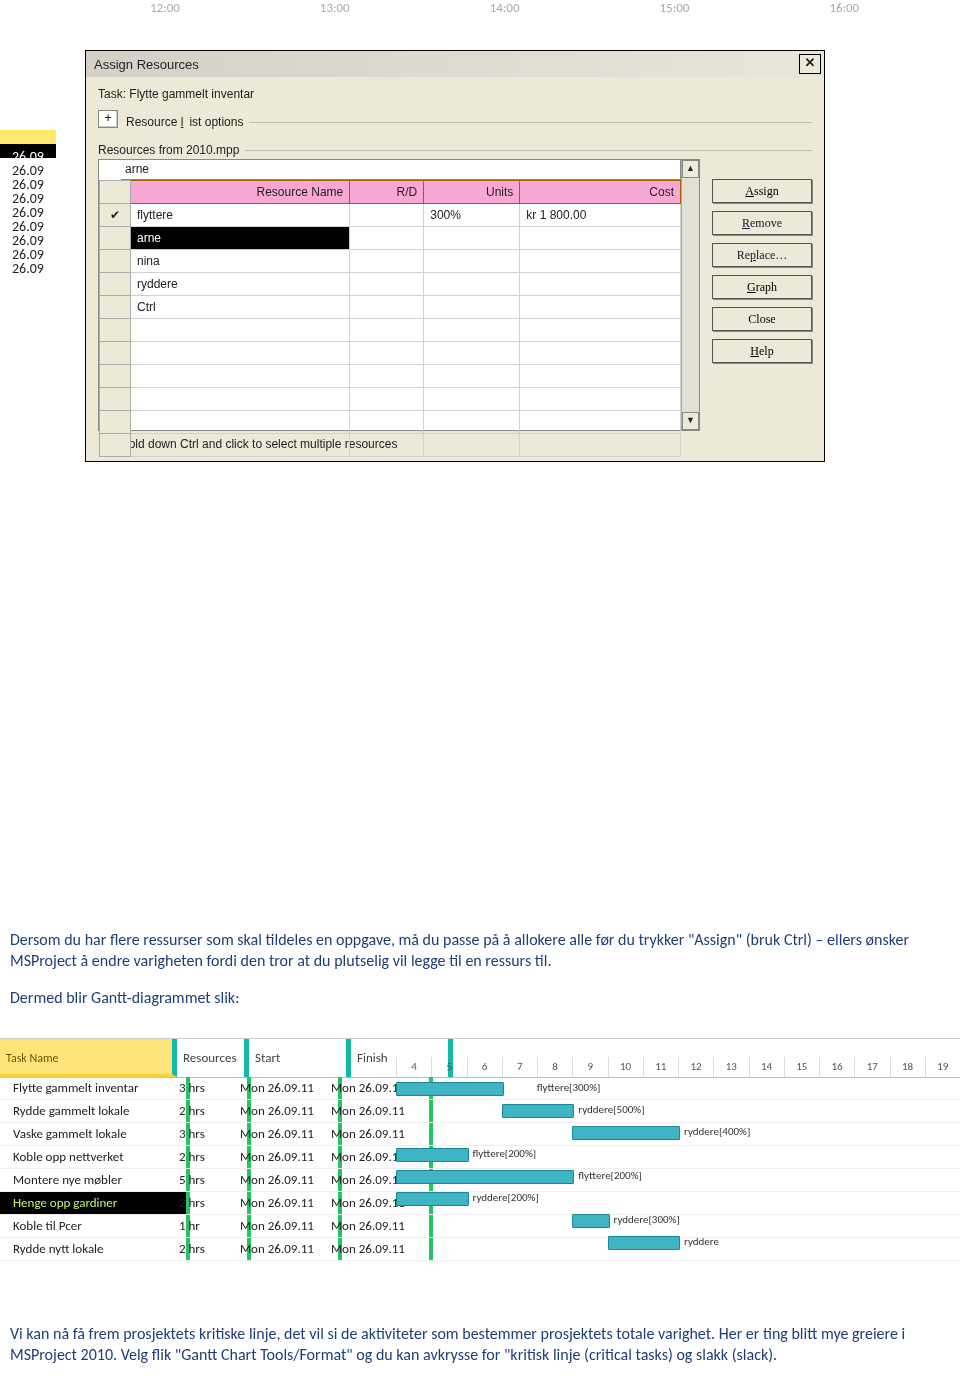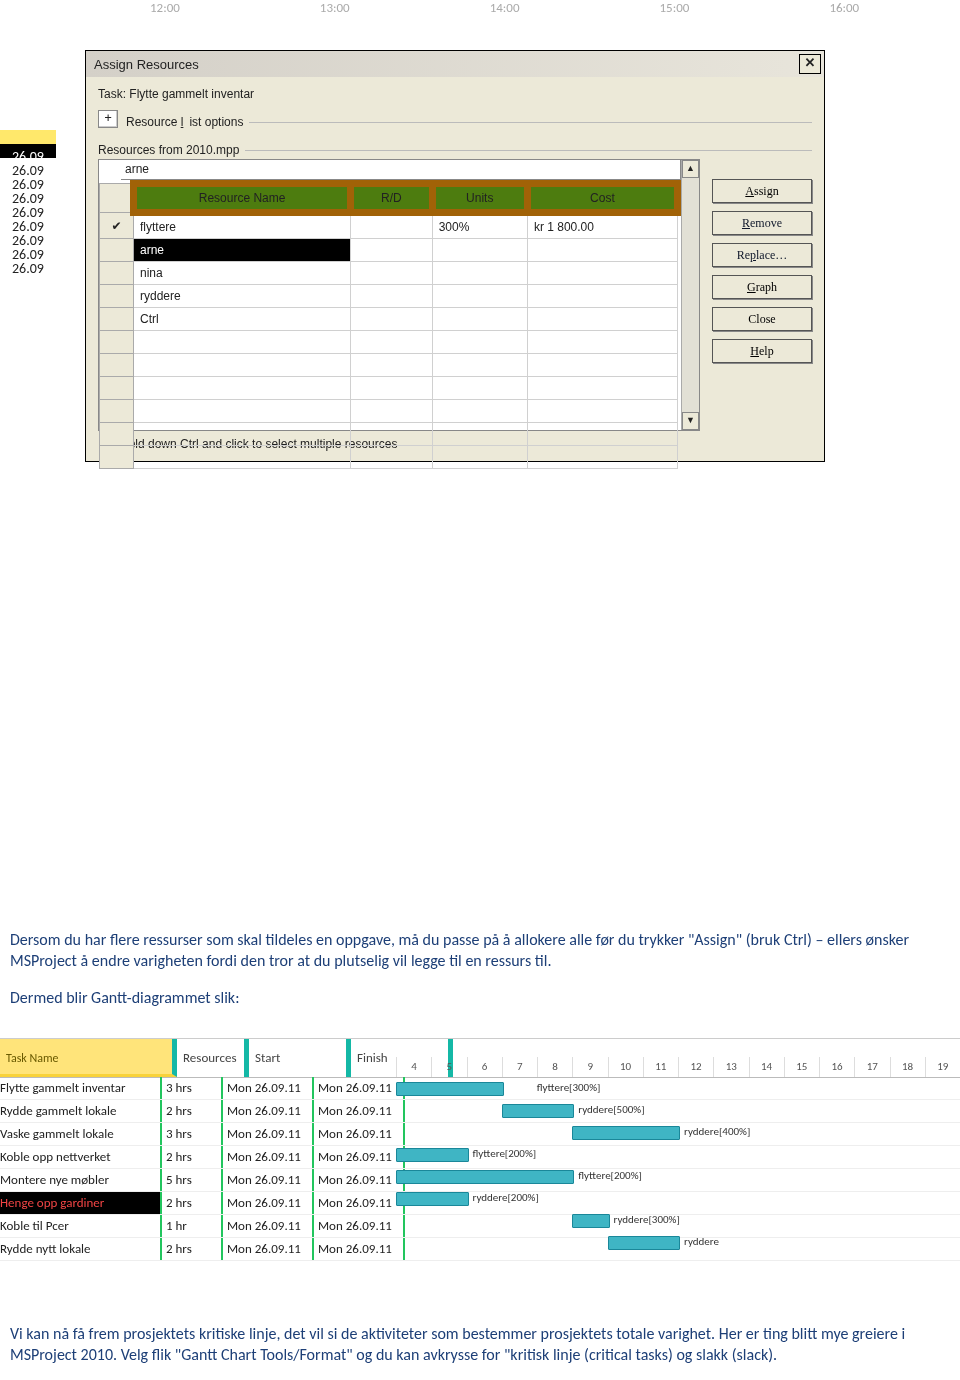--- a/index.html
+++ b/index.html
@@ -19,21 +19,21 @@
 .dlg .optline{display:flex;align-items:center;gap:8px}
 .dlg .plus{width:18px;height:16px;border:1px solid #888;background:#fff;text-align:center;line-height:14px;font-family:monospace;box-shadow:inset -1px -1px 0 #ccc}
 .grpline{position:relative;height:12px;margin:8px 0 4px}
 .grpline:before{content:"";position:absolute;left:0;right:0;top:7px;border-top:1px solid #bbb}
 .grpline span{position:relative;background:#ece9d8;padding-right:6px}
 .dlg .main{display:flex;gap:12px}
 .tblwrap{position:relative;border:1px solid #888;background:#fff;height:270px;flex:1}
 .topfield{position:absolute;left:22px;top:0;right:18px;height:19px;border:1px solid #888;padding:0 4px;line-height:19px;border-top:none;border-left:none}
 .grid{position:absolute;left:0;right:18px;top:20px;bottom:0}
 .grid table{border-collapse:collapse;width:100%;font-size:12px}
-.grid th{background:#4d7c0f;border:7px solid #a16207;font-weight:normal;text-align:center;padding:2px 6px;height:18px}
+.grid th{background:#f9a8d4;border:1px solid #a16207;font-weight:normal;text-align:right;padding:2px 6px;height:18px}
 .grid td{border:1px solid #d0d0d0;padding:2px 6px;height:18px}
 .grid .mark{width:18px;text-align:center;border:1px solid #aaa;background:#ece9d8}
 .grid .sel{background:#000;color:#fff}
 .vscroll{position:absolute;right:0;top:0;bottom:0;width:17px;background:#e2e0d5;border-left:1px solid #aaa}
 .vscroll .arr{height:16px;border:1px solid #888;background:#ece9d8;text-align:center;font-size:9px;line-height:14px}
 .vscroll .sp{position:absolute;bottom:0;left:0;right:0}
 .btns{width:100px;display:flex;flex-direction:column;gap:8px;padding-top:20px}
 .btns button{height:24px;border:1px solid #555;background:#ece9d8;font-family:Tahoma;font-size:12px;text-align:center;box-shadow:1px 1px 0 #888}
 .btns button.dis{color:#0f172a}
 .hint{margin-top:6px;margin-left:22px}
@@ -43,23 +43,23 @@
 .gantt{position:relative;margin-top:30px;height:225px;border-top:1px solid #ccc;font-family:Calibri;font-size:13px}
 .gcolh{position:absolute;top:0;height:38px;background:#fff;border-bottom:1px solid #bbb;display:flex}
 .gcolh .c{border-right:5px solid #14b8a6;padding:2px 6px;line-height:34px;color:#444}
 .gcolh .tn{width:160px;background:#ffe47a;border-bottom:3px solid #f8d23a}
 .gcolh .c1{width:55px}.gcolh .c2{width:85px}.gcolh .c3{width:85px}
 .tnlabel{font-size:12px;color:#6a5a00}
 .gtimeh{position:absolute;left:396px;right:0;top:18px;height:20px;border-bottom:1px solid #bbb;display:flex}
 .gtimeh div{flex:1;text-align:center;border-left:1px solid #ddd;font-size:11px;color:#555;line-height:20px}
 .grows{position:absolute;top:38px;left:0;right:0}
 .grow{position:relative;height:22px;line-height:22px;border-bottom:1px solid #eee}
-.grow .c{position:absolute;top:0;bottom:0;border-right:2px solid #22c55e;padding:0 0;overflow:hidden;white-space:nowrap}
+.grow .c{position:absolute;top:0;bottom:0;border-right:4px solid #22c55e;padding:0 13px;overflow:hidden;white-space:nowrap}
 .grow .c0{left:0;width:160px}.grow .c1{left:166px;width:55px}.grow .c2{left:227px;width:85px}.grow .c3{left:318px;width:85px}
-.grow .sel{background:#000;color:#ef4444}
+.grow .sel{background:#000;color:#bef264}
 .gchart{position:absolute;left:396px;right:0;top:38px;bottom:0}
 .gbar{position:absolute;height:12px;background:#3fb5c4;border:1px solid #1a8799;border-radius:1px}
 .glab{position:absolute;font-size:11px;color:#333}
 
 .doctext2{padding:0 10px;color:#1d3f77;font-size:16px;line-height:1.3;margin-top:60px}
 .u{text-decoration:underline}
 </style>
 </head>
 <body>
 

